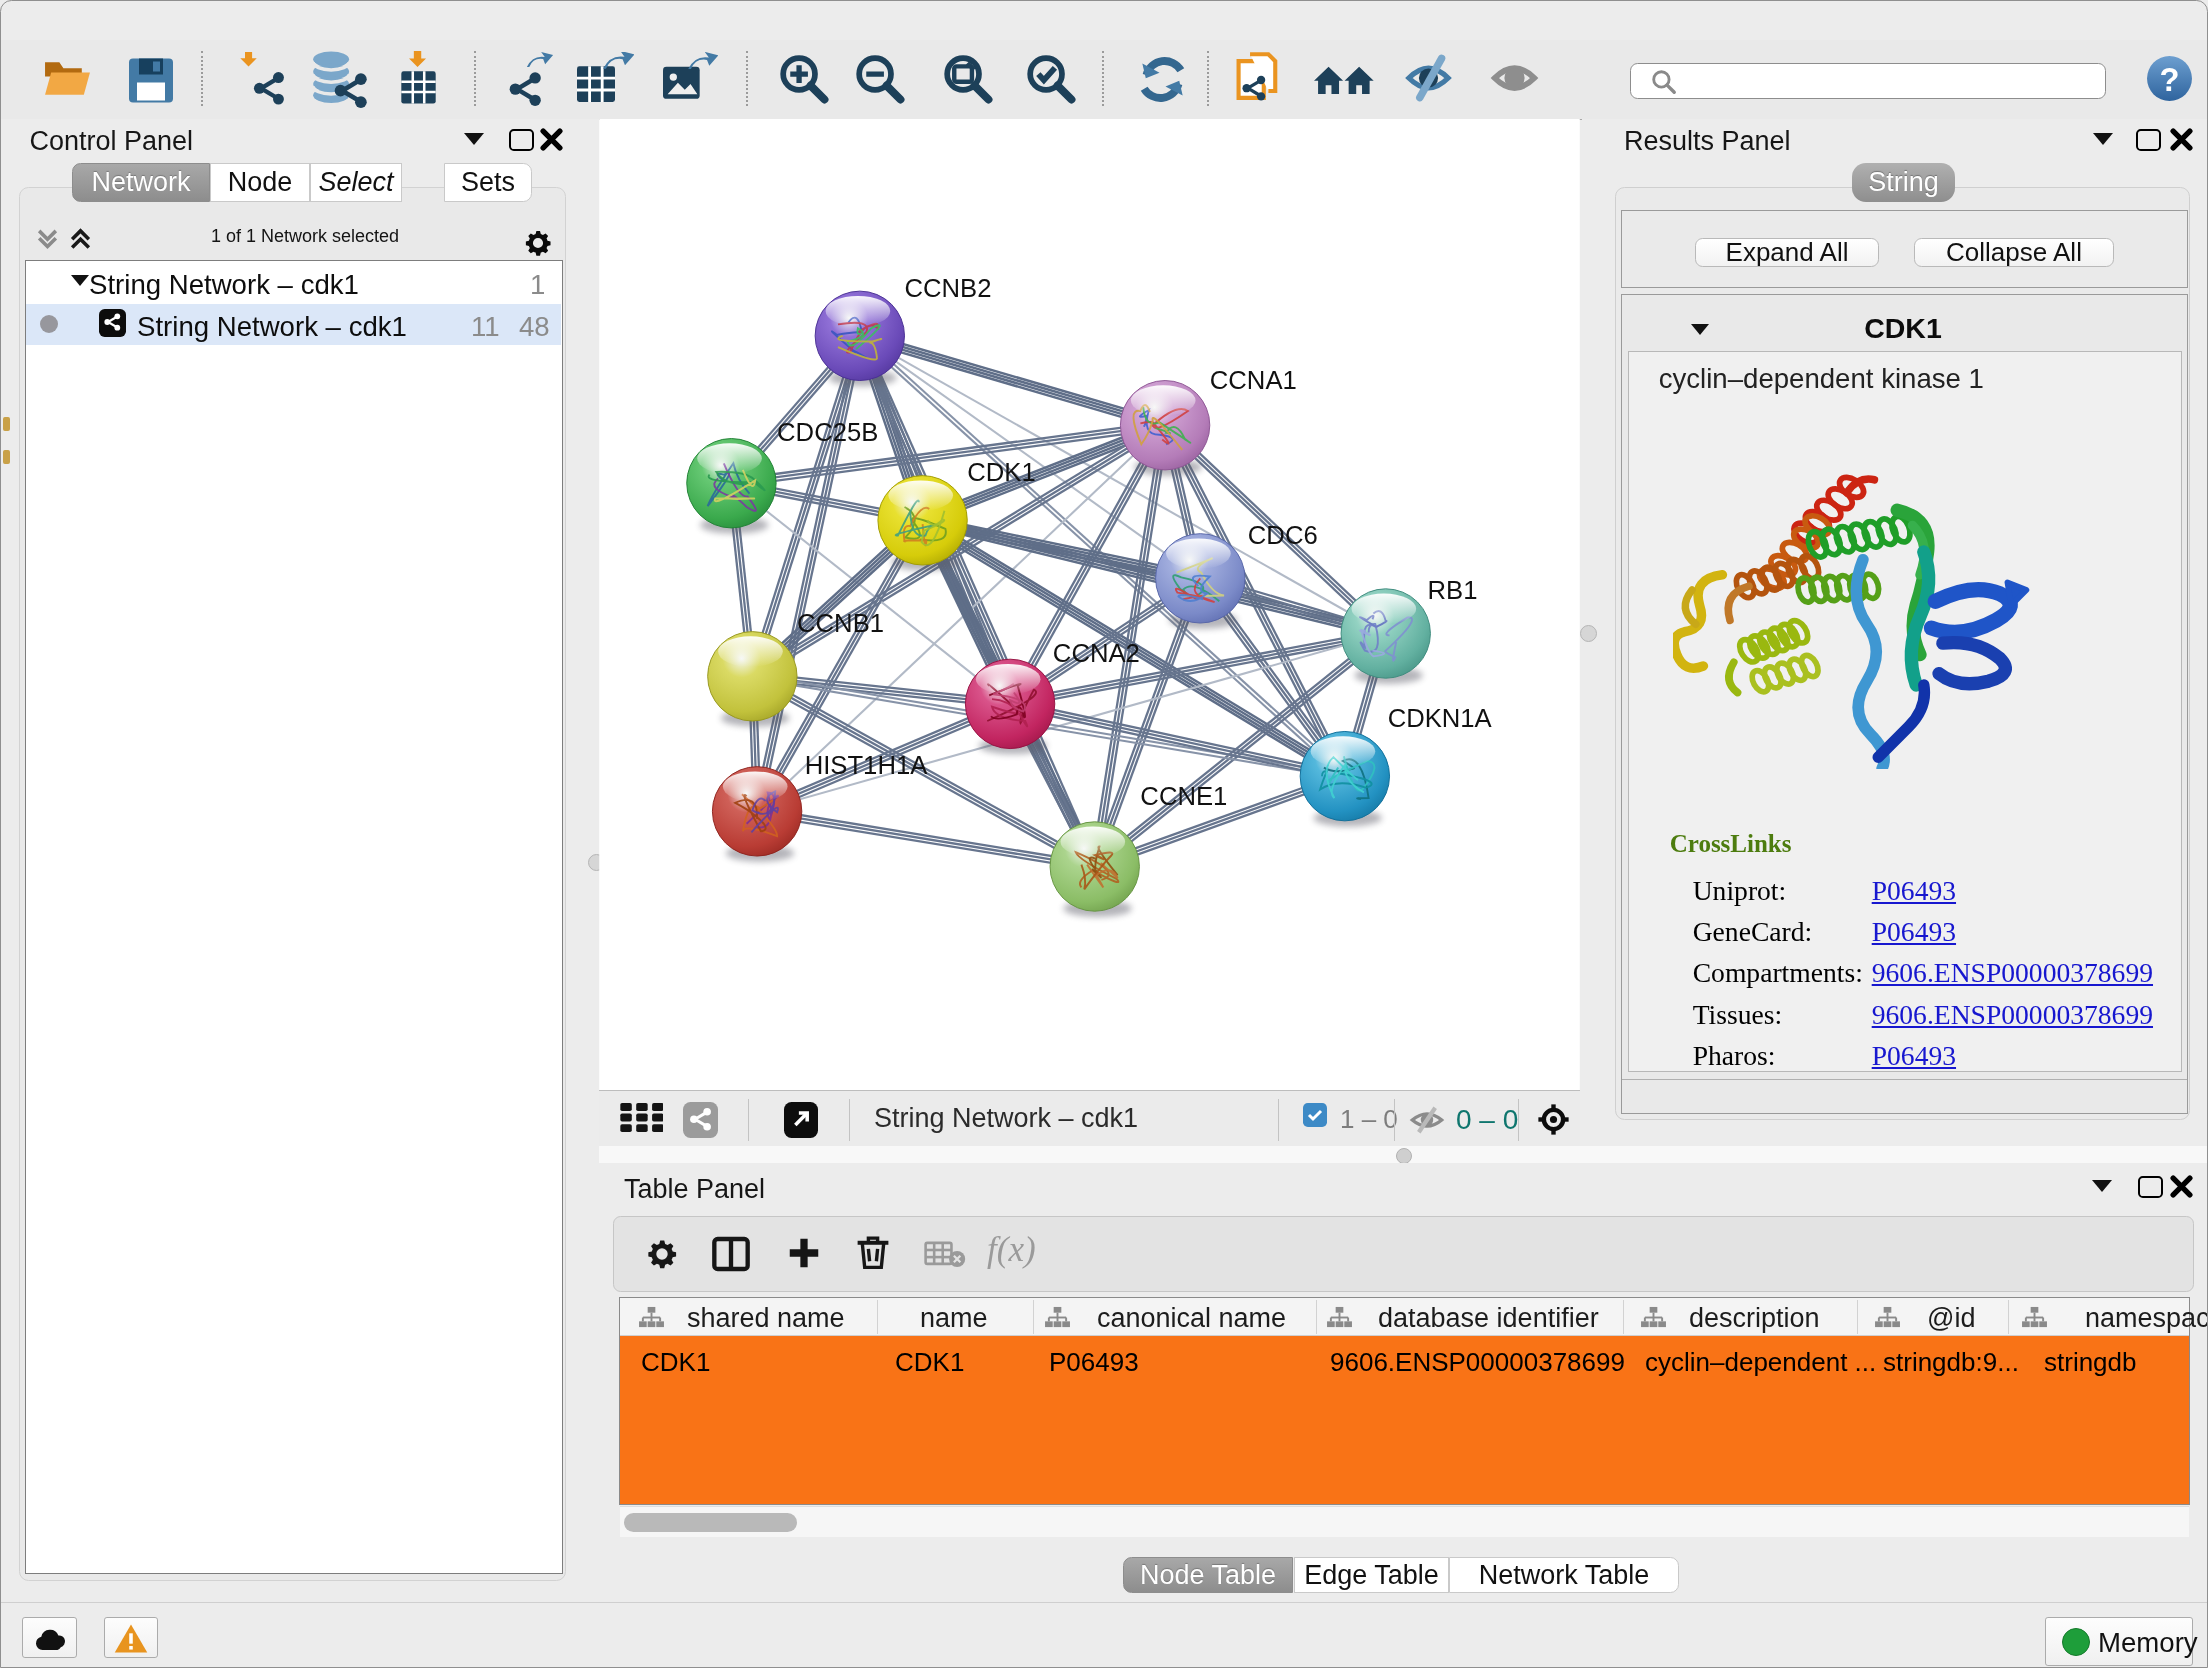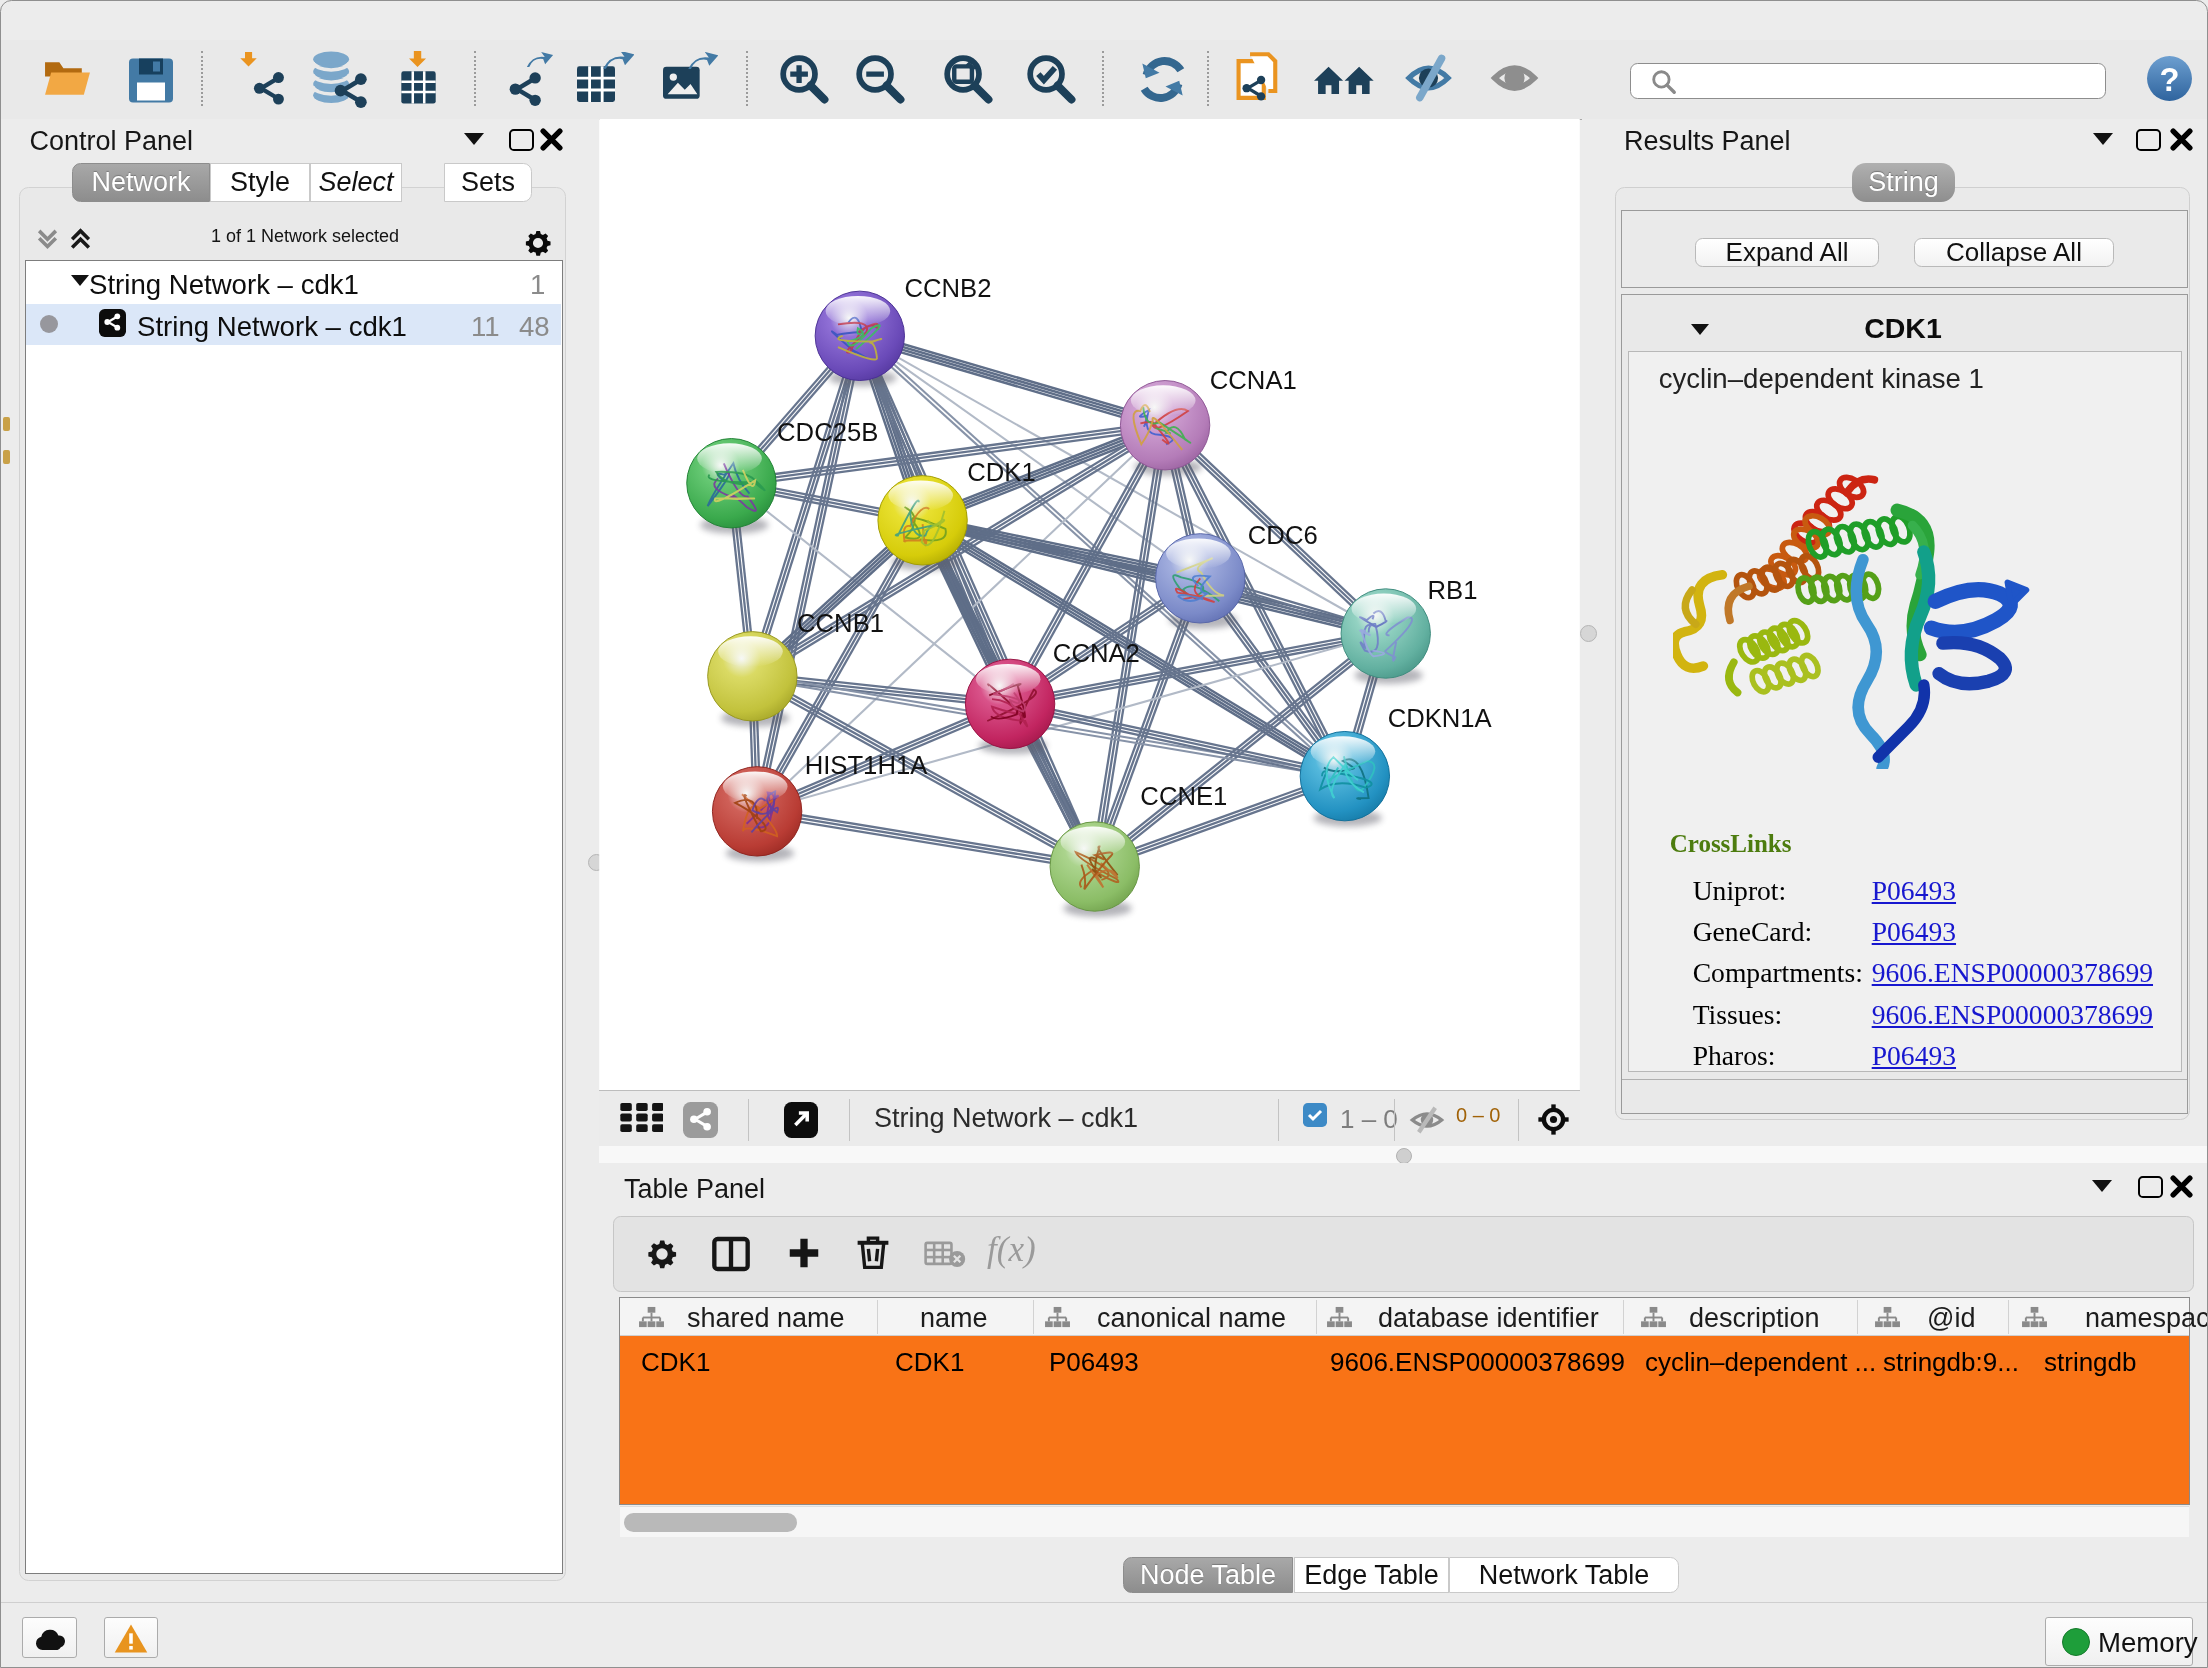--- a/index.html
+++ b/index.html
@@ -225,21 +225,21 @@
 </div>
 <div id="panelL">
 <div class="ptitle abs" style="left:28.5px;top:6.7px">Control Panel</div>
 <div class="tri abs" style="left:463px;top:14.3px"></div>
 <div class="maxbox" style="left:508px;top:9.5px"></div>
 <svg class="abs" style="left:538px;top:7.6px" width="25" height="25" viewBox="0 0 24 24">
         <path d="M4 4 L20 20 M20 4 L4 20" stroke="#000" stroke-width="5.2" stroke-linecap="round"></path>
       </svg>
 <div id="cpbox"></div>
 <div class="tab tabsel" style="left:71px;top:44px;width:138px;border-radius:8.6px 0 0 8.6px;">Network</div>
-<div class="tab" style="left:209px;top:44px;width:100px;">Style</div>
+<div class="tab" style="left:209px;top:44px;width:100px;">Node</div>
 <div class="tab" style="left:309px;top:44px;width:92px;font-style:italic;">Select</div>
 <div class="tab" style="left:423px;top:44px;width:88px;border-radius:0 8.6px 8.6px 0;margin-left:20px;">Sets</div>
 <svg class="abs" style="left:34px;top:107px" width="25" height="28.5" viewBox="0 0 24 26">
         <g fill="none" stroke="#8b8b8b" stroke-width="3.4">
           <path d="M4 4 l8 8 l8-8"></path>
           <path d="M4 11 l8 8 l8-8"></path>
         </g>
       </svg>
 <svg class="abs" style="left:67px;top:107px" width="25" height="28.5" viewBox="0 0 24 26">
         <g fill="none" stroke="#1a1a1a" stroke-width="3.4">
@@ -702,21 +702,21 @@
 <svg class="abs" style="left:706px;top:14.3px" width="20" height="20" viewBox="0 0 20 20">
         <path d="M4 10 l4 4 l8 -8" stroke="#fff" stroke-width="3" fill="none"></path>
       </svg>
 <div class="abs" style="left:741px;top:13.3px;font-size:26px;color:#7d7d7d">1 – 0</div>
 <div class="vsep" style="left:795px"></div>
 <svg class="abs" style="left:810px;top:13.3px" width="36" height="32" viewBox="0 0 22 18">
         <path d="M2 9 Q11 1.5 20 9 Q11 16.5 2 9 z" fill="none" stroke="#8b8b8b" stroke-width="2"></path>
         <circle cx="11" cy="9" r="3.8" fill="#8b8b8b"></circle>
         <line x1="16" y1="1.5" x2="6" y2="16.5" stroke="#b9b9b9" stroke-width="2.6"></line>
       </svg>
-<div class="abs" style="left:857px;top:13.3px;font-size:20px;color:#a16207">0 – 0</div>
+<div class="abs" style="left:857px;top:13.3px;font-size:28px;color:#0f766e">0 – 0</div>
 <div class="vsep" style="left:919px"></div>
 <svg class="abs" style="left:938px;top:12.4px" width="33" height="33" viewBox="0 0 24 24">
         <g stroke="#0c0c0c" fill="none">
           <circle cx="12" cy="12" r="7" stroke-width="3.2"></circle>
           <line x1="12" y1="1" x2="12" y2="6" stroke-width="3.2"></line>
           <line x1="12" y1="18" x2="12" y2="23" stroke-width="3.2"></line>
           <line x1="1" y1="12" x2="6" y2="12" stroke-width="3.2"></line>
           <line x1="18" y1="12" x2="23" y2="12" stroke-width="3.2"></line>
         </g>
         <circle cx="12" cy="12" r="2.6" fill="#0c0c0c"></circle>

